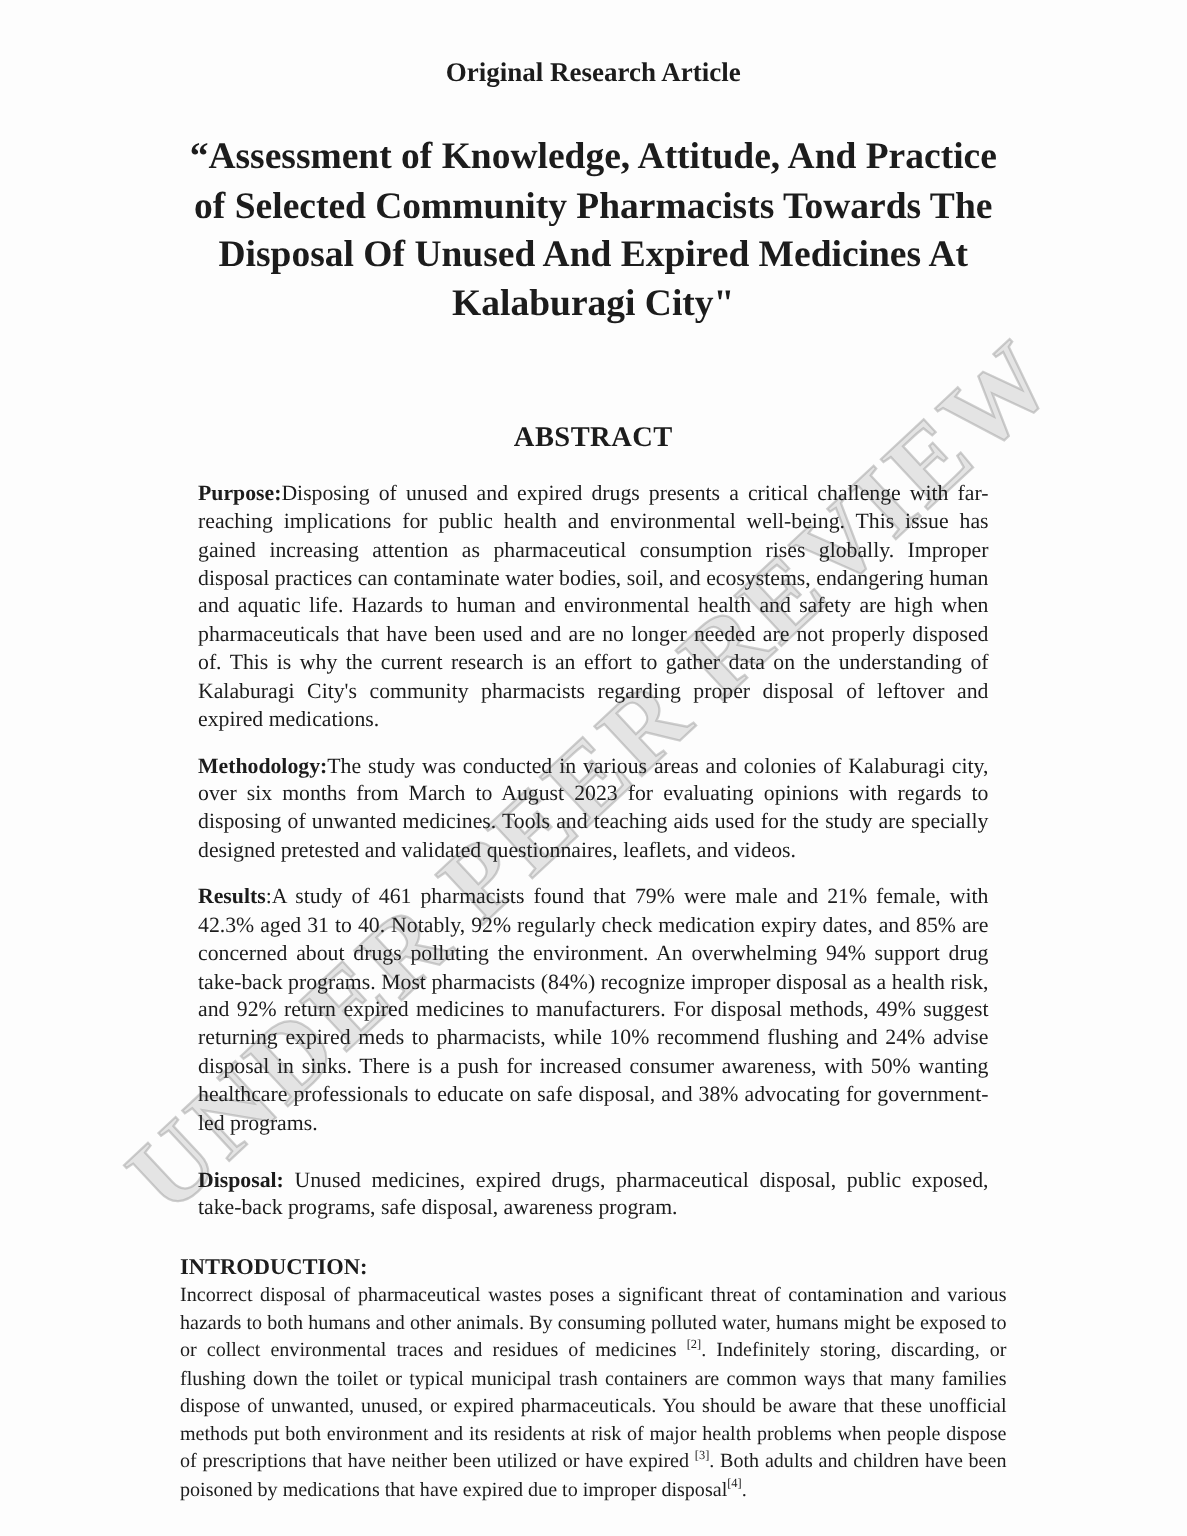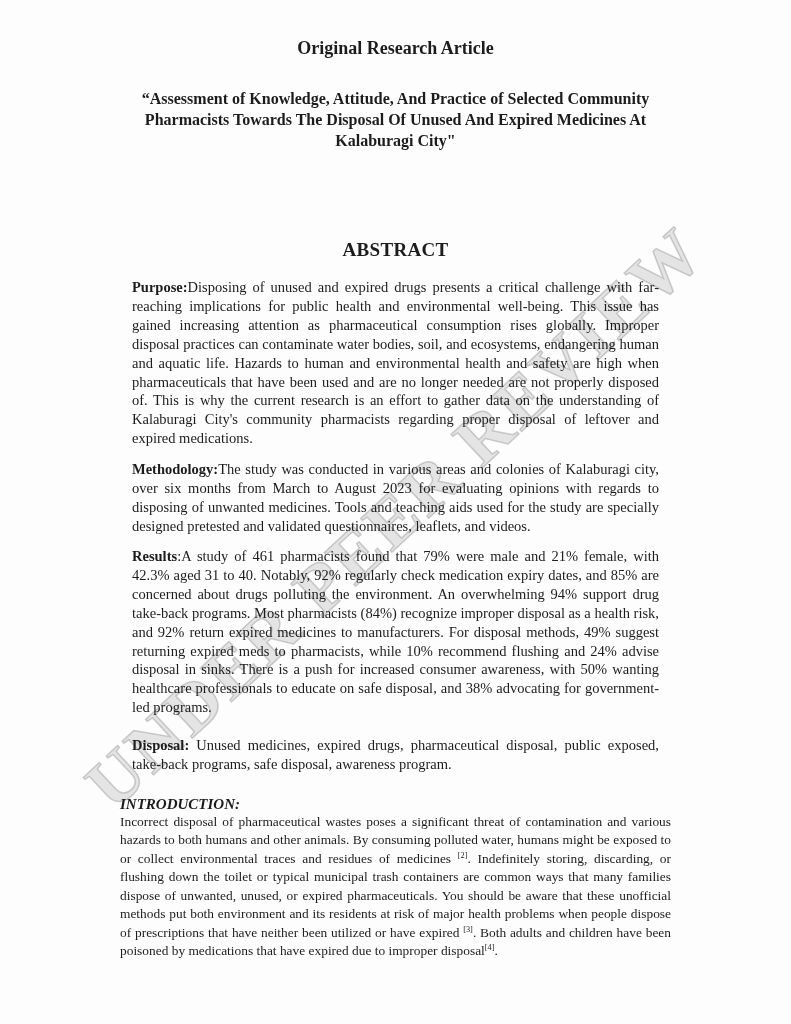--- a/index.html
+++ b/index.html
@@ -41,46 +41,45 @@
     z-index: 1;
     padding: 38px 120px 0 120px;
   }
   .article-type {
     font-size: 18px;
     font-weight: 700;
     text-align: center;
     margin: 0 0 30px 0;
   }
   .paper-title {
-    font-size: 16px;
+    font-size: 25px;
     font-weight: 700;
     text-align: center;
     line-height: 1.3;
-    margin: 0 0 88px 0;
+    margin: 0 0 62px 0;
   }
   .abstract-heading {
     font-size: 19px;
     font-weight: 700;
     text-align: center;
     letter-spacing: 0.3px;
     margin: 0 0 17px 0;
   }
   .body-text {
     font-size: 14.5px;
     line-height: 1.3;
     text-align: justify;
     margin: 12px;
   }
   .body-text b { font-weight: 700; }
   .keywords { margin-top: 19px; }
   .section-heading {
     font-size: 15px;
     font-weight: 700;
     margin: 22px 0 0 0;
-    font-style: italic;
   }
   .intro-text {
     font-size: 13.4px;
     line-height: 1.38;
     text-align: justify;
     margin: 0;
   }
   .intro-first { margin-top: 15px; }
   sup.cite {
     font-size: 0.62em;

